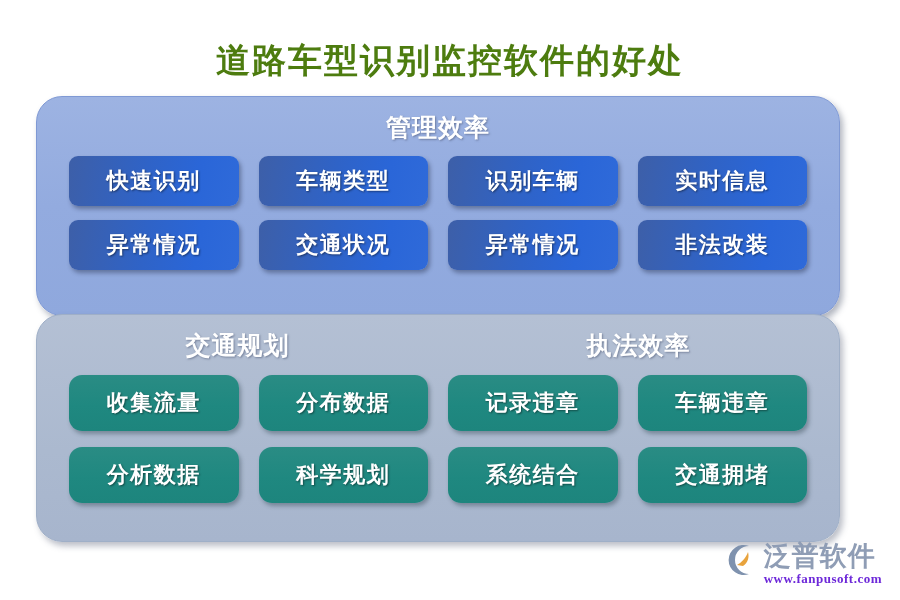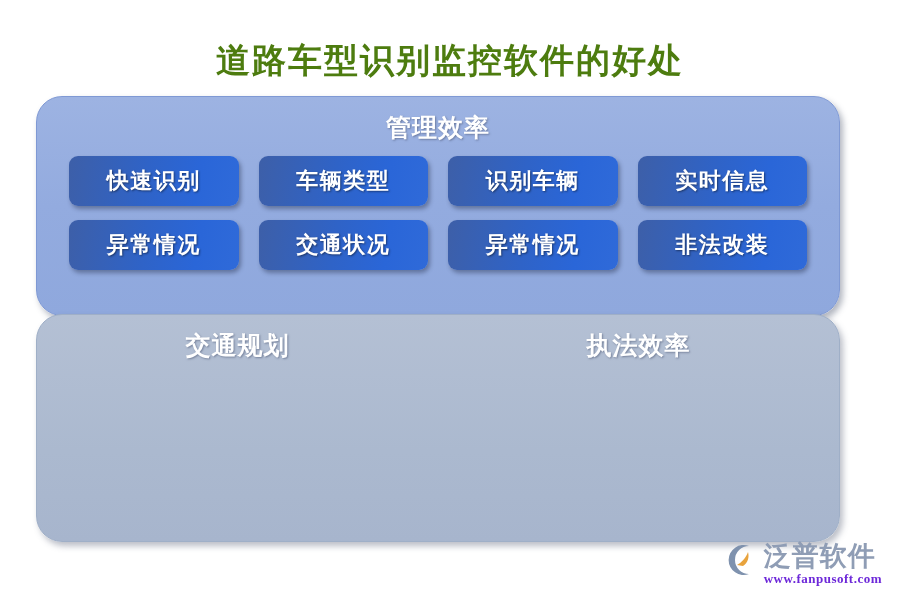--- a/index.html
+++ b/index.html
@@ -192,20 +192,47 @@
     </div>
   </div>
 </div>
 
 <div class="panel panel-gray">
   <div class="headers-row">
     <div class="section-header">交通规划</div>
     <div class="section-header">执法效率</div>
   </div>
 
+  <div class="boxes-grid">
+    <div class="box-cell">
+      <div class="item-box box-green">收集流量</div>
+    </div>
+    <div class="box-cell">
+      <div class="item-box box-green">分布数据</div>
+    </div>
+    <div class="box-cell">
+      <div class="item-box box-green">记录违章</div>
+    </div>
+    <div class="box-cell">
+      <div class="item-box box-green">车辆违章</div>
+    </div>
+
+    <div class="box-cell">
+      <div class="item-box box-green">分析数据</div>
+    </div>
+    <div class="box-cell">
+      <div class="item-box box-green">科学规划</div>
+    </div>
+    <div class="box-cell">
+      <div class="item-box box-green">系统结合</div>
+    </div>
+    <div class="box-cell">
+      <div class="item-box box-green">交通拥堵</div>
+    </div>
+  </div>
 </div>
 
 <div id="logo">
   <span id="logo-mark">
     <svg viewBox="0 0 34 34" width="34" height="34" aria-hidden="true">
       <path d="M25 3 A15 15 0 1 0 25 31 A12.5 12.5 0 1 1 25 3 Z" fill="#7f92ae"></path>
       <path d="M13 22 C17 20 22 15 24 9 C25.5 14 24 20 19 23 Z" fill="#e8a33d"></path>
     </svg>
   </span>
   <span id="logo-textwrap">

